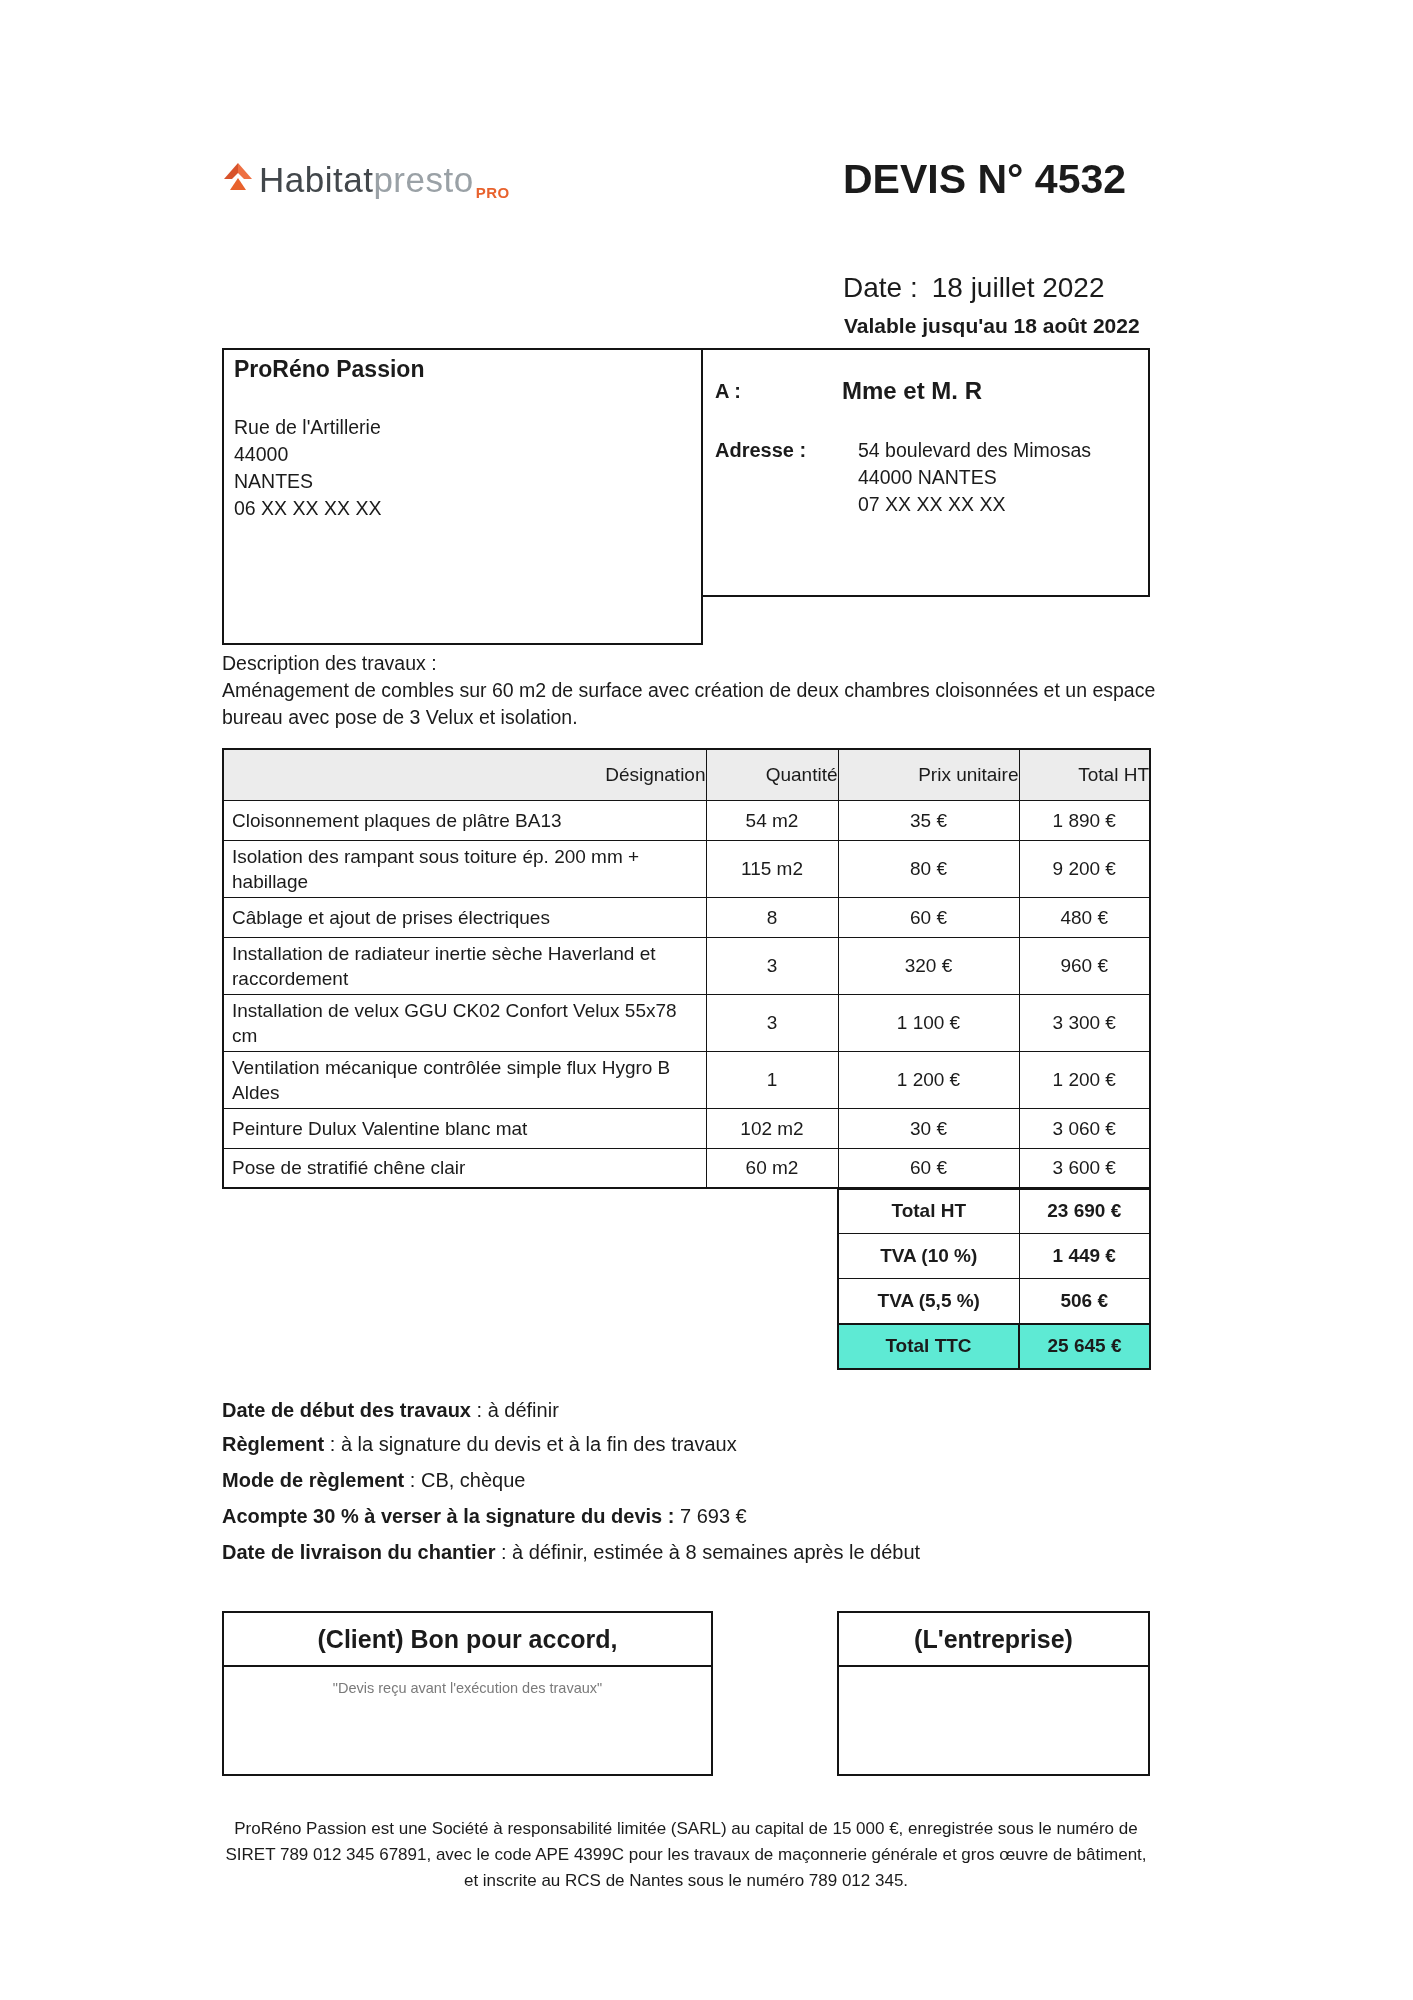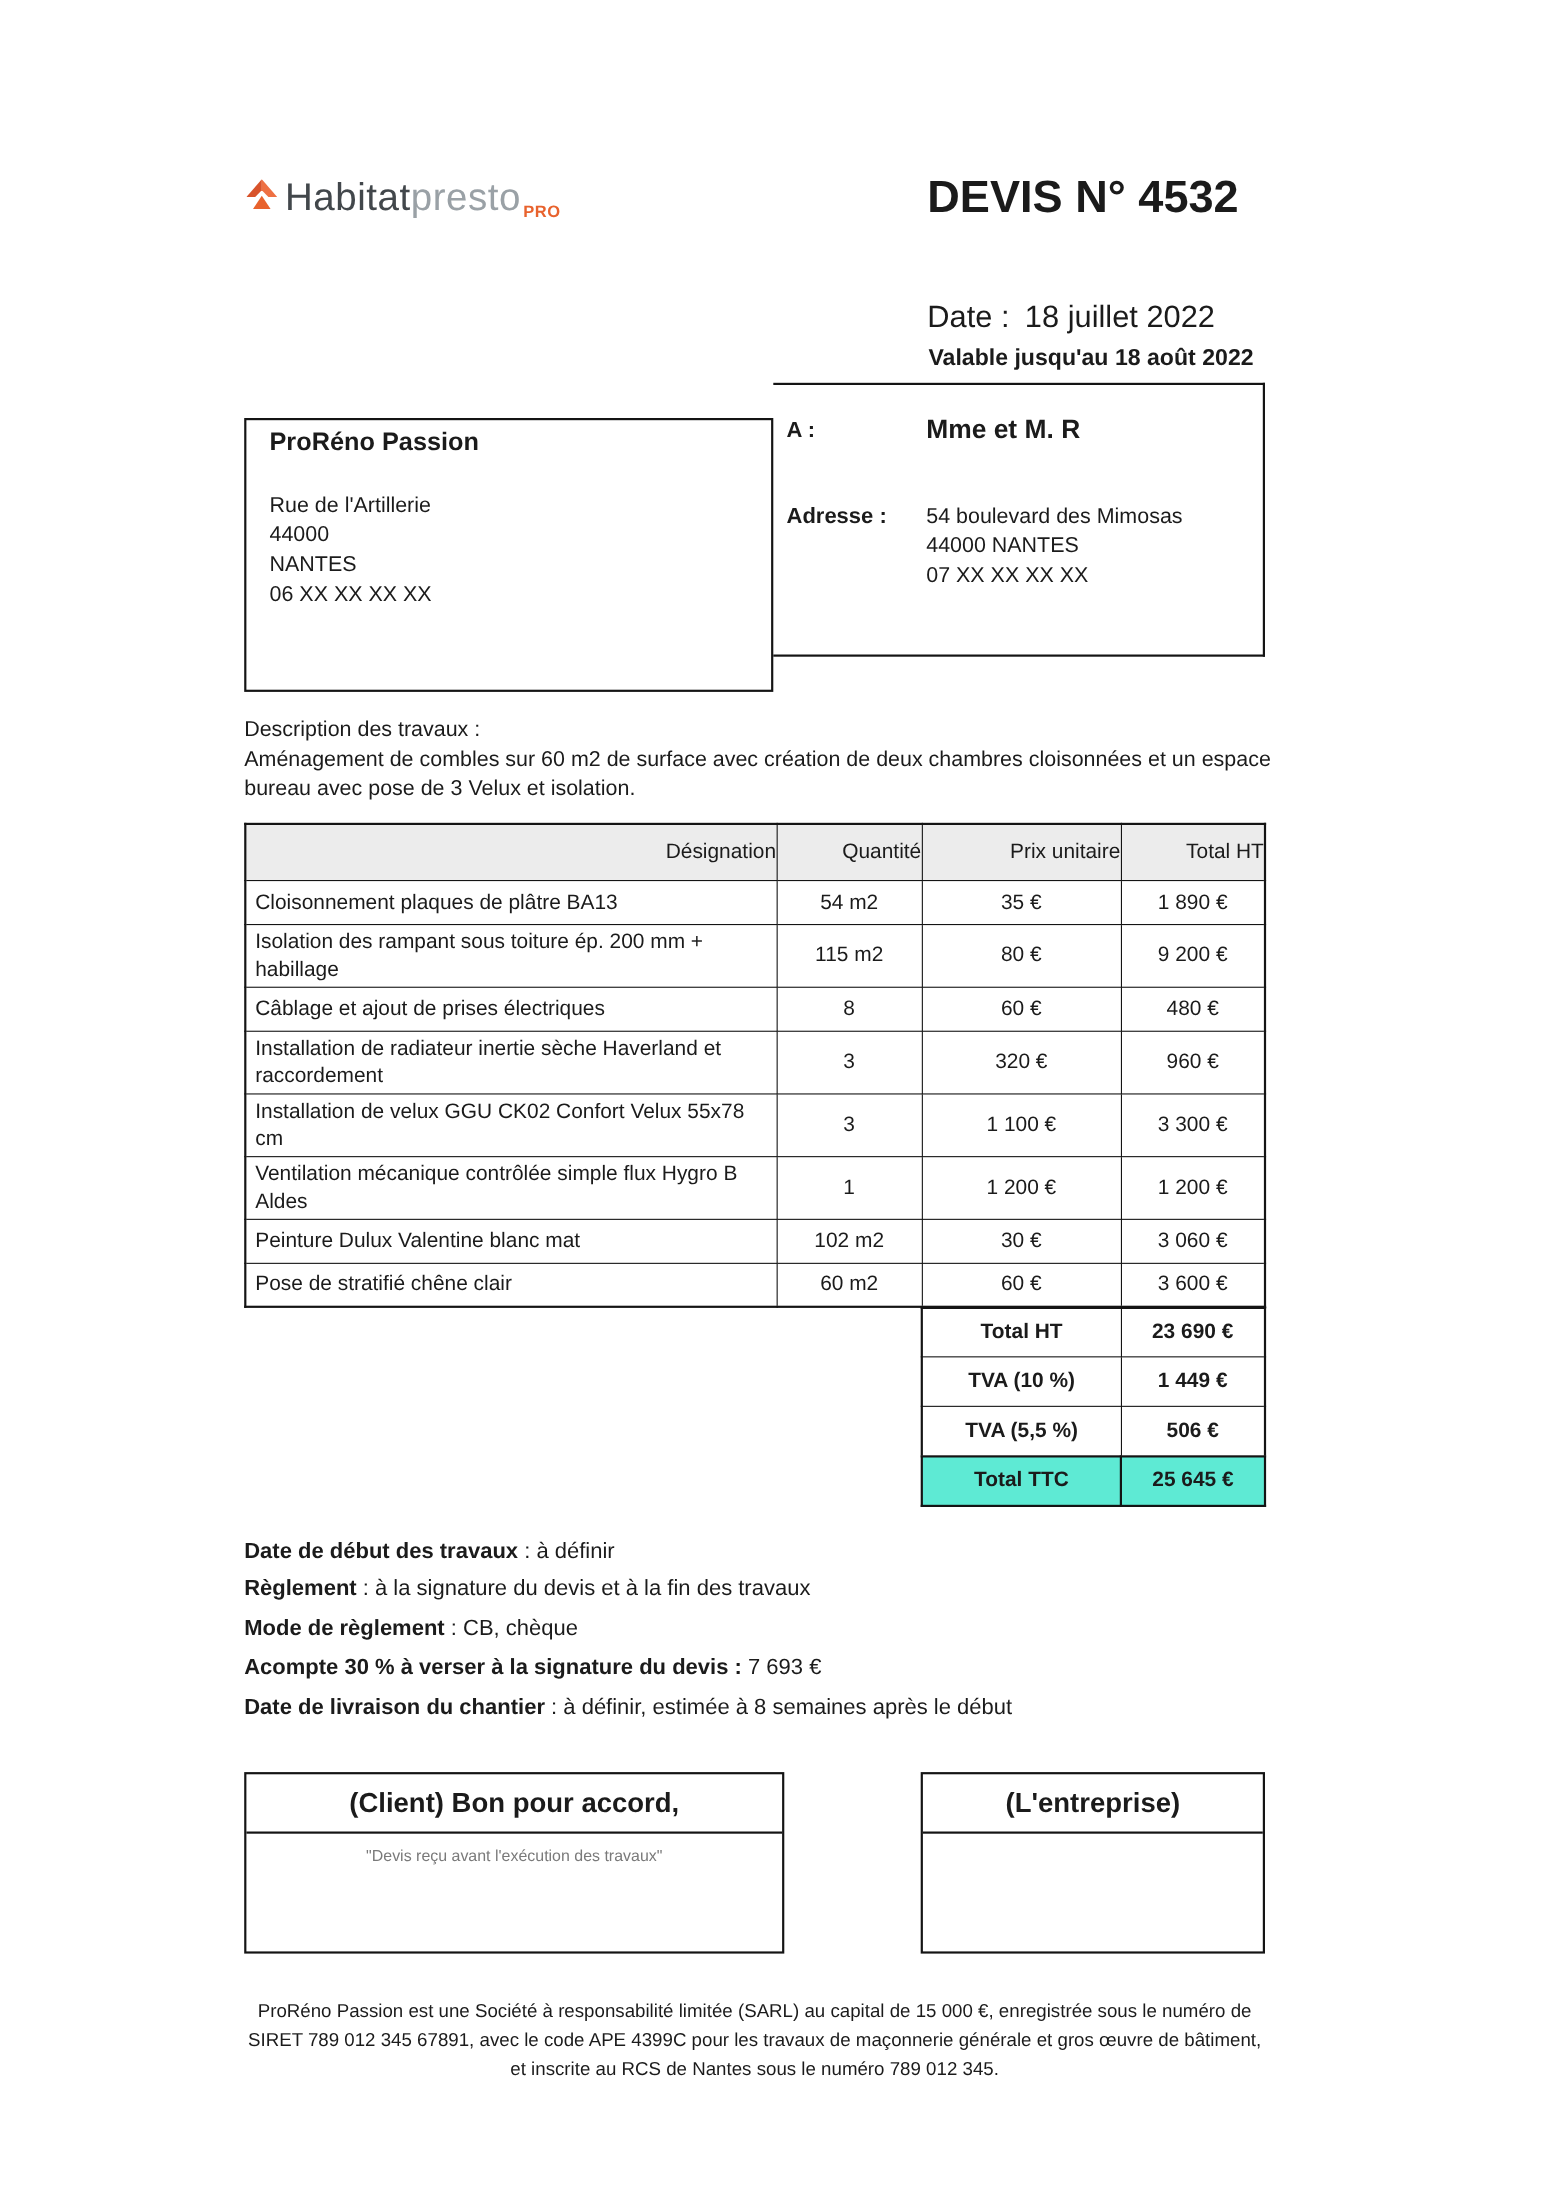--- a/index.html
+++ b/index.html
@@ -18,28 +18,28 @@
   .brand-light { color:#9aa1a6; }
   .brand-badge { font-size:15px; font-weight:bold; color:#e8622d; letter-spacing:0.5px;
                  position:relative; top:6px; margin-left:2px; }
   
   .doc-title { position:absolute; left:843px; top:157px; font-size:41px; line-height:44px; font-weight:bold; }
   .date-line { position:absolute; left:843px; top:272px; font-size:28px; line-height:31px; font-weight:normal; }
   .date-line .gap { display:inline-block; width:14px; }
   .validity  { position:absolute; left:844px; top:314px; font-size:21px; line-height:24px; font-weight:bold; }
   
   .parties { position:absolute; left:222px; top:348px; display:flex; }
-  .company-box { width:481px; height:249px; border:2px solid #141414; padding:6px 10px 0 21px;margin-top:32px; }
+  .company-box { width:481px; height:297px; border:2px solid #141414; padding:6px 10px 0 10px; }
   .company-name { font-size:23px; font-weight:bold; line-height:26px; }
   .company-address { margin-top:32px; font-size:19.5px; line-height:27px; }
   .client-box { width:447px; height:249px; border:2px solid #141414; border-left:none; padding:28px 0 0 12px; }
   .client-row { display:flex; }
   .client-label { width:127px; font-size:20px; font-weight:bold; line-height:26px; flex:none; }
   .client-name { font-size:24px; font-weight:bold; line-height:26px; }
-  .client-row.address { margin-top:52px; }
+  .client-row.address { margin-top:33px;gap:16px; }
   .client-address { font-size:19.5px; line-height:27px; }
   
   .description { position:absolute; left:222px; top:650px; font-size:19.5px; line-height:27px; }
   .description div { white-space:nowrap; }
   
   .tablewrap { position:absolute; left:222px; top:748px; width:927px; }
   table { border-collapse:collapse; table-layout:fixed; }
   .items { width:927px; border:2px solid #141414; font-size:19px; }
   .items th, .items td { border:1.5px solid #141414; vertical-align:middle; }
   .items thead tr { height:51px; background:#ececec; }

